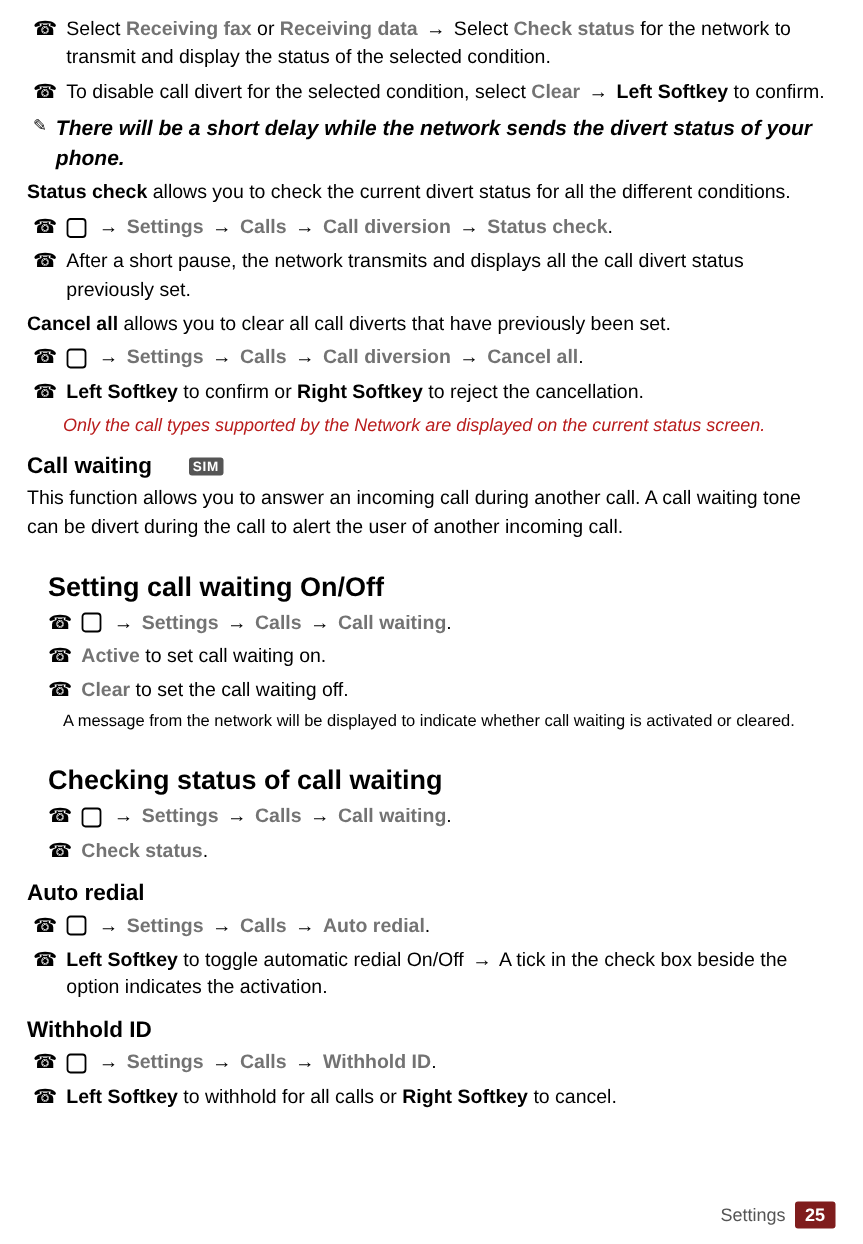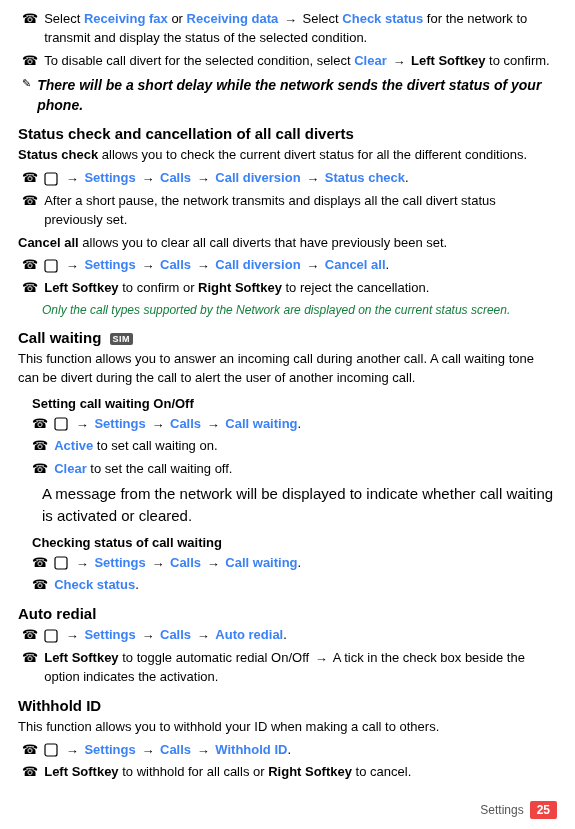--- a/index.html
+++ b/index.html
@@ -26,31 +26,31 @@
       font-size: 13px;
       margin-right: 6px;
       flex-shrink: 0;
       margin-top: 1px;
     }
     .bullet-text {
       flex: 1;
       line-height: 1.45;
     }
     .bold { font-weight: bold; }
-    .green { color: #3b82f6; font-weight: bold; }
+    .green { color: #737373; font-weight: bold; }
     .section-heading {
       font-size: 15px;
       font-weight: bold;
       margin-top: 10px;
       margin-bottom: 4px;
     }
     .sub-heading {
-      font-size: 13px;
-      font-weight: bold;
-      margin-top: 8px;
+      font-size: 18px;
+      font-weight: bold;
+      margin-top: 20px;
       margin-bottom: 4px;
       padding-left: 14px;
     }
     .plain-text {
       line-height: 1.45;
       margin-bottom: 4px;
     }
     .indent {
       padding-left: 14px;
     }
@@ -75,58 +75,58 @@
     }
     .sim-badge {
       display: inline-block;
       background: #555;
       color: #fff;
       font-size: 9px;
       font-weight: bold;
       padding: 1px 3px;
       border-radius: 2px;
       vertical-align: middle;
-      margin-left: 4px;
+      margin-left: 20px;
       letter-spacing: 0.5px;
     }
     .arrow {
       margin: 0 2px;
     }
     .page-footer {
       position: absolute;
       bottom: 10px;
       right: 18px;
       font-size: 12px;
       color: #555;
       display: flex;
       align-items: center;
       gap: 6px;
     }
     .footer-label {
       color: #555;
     }
     .footer-page {
-      background: #ef4444;
+      background: #7f1d1d;
       color: #fff;
       font-weight: bold;
       padding: 2px 7px;
       font-size: 12px;
       border-radius: 2px;
     }
     .phone-icon {
       display: inline-block;
       width: 14px;
       height: 14px;
       vertical-align: middle;
       margin-right: 2px;
     }
     .small-italic {
       font-style: italic;
       font-size: 12px;
-      color: #15803d;
+      color: #b91c1c;
       padding-left: 24px;
       line-height: 1.4;
       margin-bottom: 4px;
     }
   </style>
 </head>
 <body>
 
 <div class="page-content">
 
@@ -140,21 +140,20 @@
     <span class="bullet-icon">☎</span>
     <span class="bullet-text">
       To disable call divert for the selected condition, select <span class="green">Clear</span> <span class="arrow">→</span> <span class="bold">Left Softkey</span> to confirm.
     </span>
   </div>
   <div class="note-item">
     <span class="note-icon">✎</span>
     <span class="note-text">There will be a short delay while the network sends the divert status of your phone.</span>
   </div>
 
-  <div class="section-heading">Status check and cancellation of all call diverts</div>
 
   <div class="plain-text">
     <span class="bold">Status check</span> allows you to check the current divert status for all the different conditions.
   </div>
 
   <div class="bullet-item">
     <span class="bullet-icon">☎</span>
     <span class="bullet-text">
       <svg class="phone-icon" viewBox="0 0 14 14" width="14" height="14">
           <rect x="1" y="1" width="12" height="12" rx="2" fill="none" stroke="#000" stroke-width="1.2"></rect>
@@ -216,21 +215,21 @@
     <span class="bullet-text">
       <span class="green">Active</span> to set call waiting on.
     </span>
   </div>
   <div class="bullet-item indent">
     <span class="bullet-icon">☎</span>
     <span class="bullet-text">
       <span class="green">Clear</span> to set the call waiting off.
     </span>
   </div>
-  <div class="plain-text indent" style="padding-left:24px; font-size:15px;">
+  <div class="plain-text indent" style="padding-left:24px; font-size:11px;">
     A message from the network will be displayed to indicate whether call waiting is activated or cleared.
   </div>
 
   <div class="sub-heading">Checking status of call waiting</div>
 
   <div class="bullet-item indent">
     <span class="bullet-icon">☎</span>
     <span class="bullet-text">
       <svg class="phone-icon" viewBox="0 0 14 14" width="14" height="14">
           <rect x="1" y="1" width="12" height="12" rx="2" fill="none" stroke="#000" stroke-width="1.2"></rect>
@@ -256,23 +255,20 @@
     </span>
   </div>
   <div class="bullet-item">
     <span class="bullet-icon">☎</span>
     <span class="bullet-text">
       <span class="bold">Left Softkey</span> to toggle automatic redial On/Off <span class="arrow">→</span> A tick in the check box beside the option indicates the activation.
     </span>
   </div>
 
   <div class="section-heading">Withhold ID</div>
-  <div class="plain-text">
-    This function allows you to withhold your ID when making a call to others.
-  </div>
   <div class="bullet-item">
     <span class="bullet-icon">☎</span>
     <span class="bullet-text">
       <svg class="phone-icon" viewBox="0 0 14 14" width="14" height="14">
           <rect x="1" y="1" width="12" height="12" rx="2" fill="none" stroke="#000" stroke-width="1.2"></rect>
         </svg>
       <span class="arrow">→</span> <span class="green">Settings</span> <span class="arrow">→</span> <span class="green">Calls</span> <span class="arrow">→</span> <span class="green">Withhold ID</span>.
     </span>
   </div>
   <div class="bullet-item">

